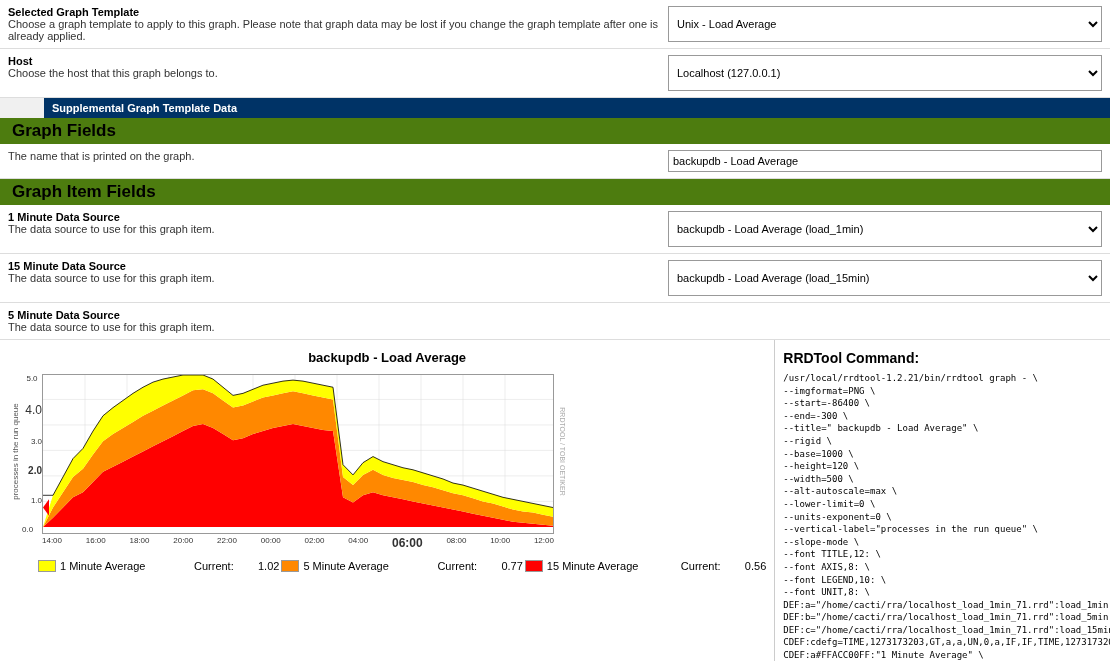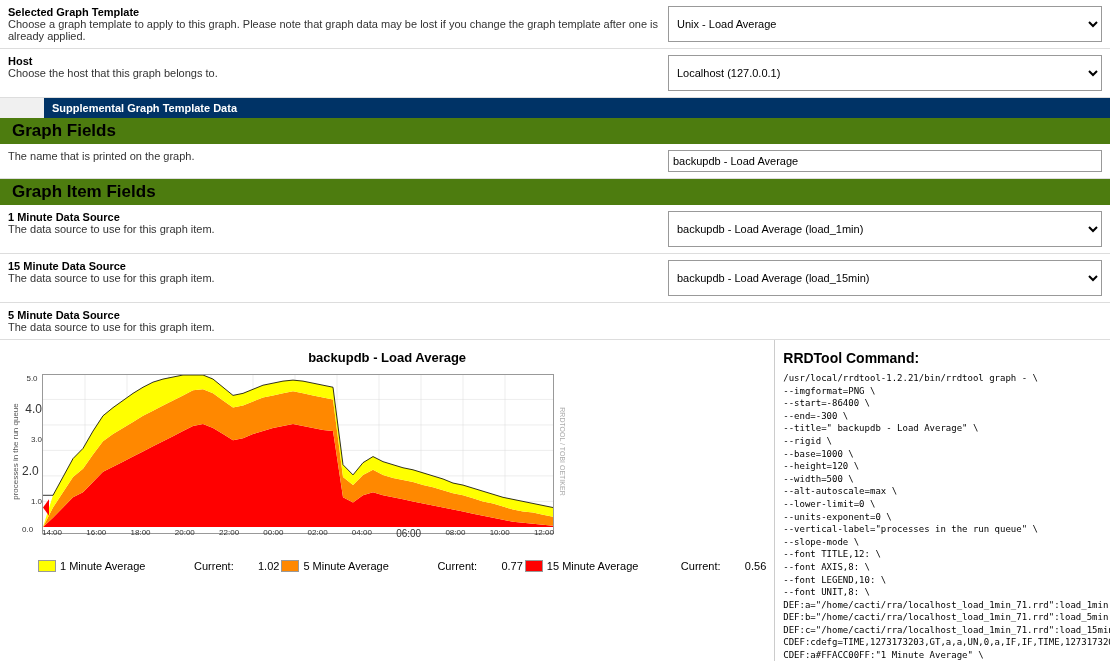--- a/index.html
+++ b/index.html
@@ -116,21 +116,21 @@
 
     <div style="position:relative; width:560px; height:185px;">
 
       <div style="position:absolute;left:0;top:0;bottom:20px;width:14px;display:flex;align-items:center;justify-content:center;">
         <span style="font-size:8px;color:#555;transform:rotate(-90deg);white-space:nowrap;display:block;width:160px;text-align:center;">processes in the run queue</span>
       </div>
 
       <div style="position:absolute;left:14px;top:5px;bottom:20px;width:20px;display:flex;flex-direction:column-reverse;justify-content:space-between;">
         <span style="font-size:8px;color:#333;text-align:left;">0.0</span>
         <span style="font-size:8px;color:#333;text-align:right;">1.0</span>
-        <span style="font-size:12px;color:#333;text-align:left;">2.0</span>
+        <span style="font-size:10px;color:#333;text-align:right;font-weight:bold;">2.0</span>
         <span style="font-size:8px;color:#333;text-align:right;">3.0</span>
         <span style="font-size:12px;color:#333;text-align:right;">4.0</span>
         <span style="font-size:8px;color:#333;text-align:center;">5.0</span>
       </div>
 
       <div style="position:absolute;right:0;top:0;bottom:20px;width:12px;display:flex;align-items:center;justify-content:center;">
         <span style="font-size:7px;color:#aaa;transform:rotate(90deg);white-space:nowrap;">RRDTOOL / TOBI OETIKER</span>
       </div>
 
       <div style="position:absolute;left:34px;right:14px;top:5px;bottom:20px;background:#fff;border:1px solid #999;overflow:hidden;">
@@ -165,30 +165,30 @@
           "></polygon>
 
           <polyline fill="none" stroke="#000" stroke-width="0.8" points="
             0,118 10,118 20,100 30,82 40,72 50,55 60,40 70,32 80,25 90,18 100,12 110,7 120,4 130,2 140,0 150,0 160,0 170,4 180,12 190,20 200,18 210,14 220,10 230,8 240,6 250,5 260,6 270,8 280,10 290,12 300,88 310,98 320,86 330,80 340,85 350,88 360,91 370,93 380,96 390,99 400,102 410,106 420,108 430,111 440,114 450,117 460,120 470,122 480,124 490,126 500,128 510,130
           "></polyline>
 
           <polygon fill="red" points="0,130 6,122 6,138"></polygon>
         </svg>
       </div>
 
-      <div style="position:absolute;left:34px;right:14px;bottom:8px;height:18px;display:flex;justify-content:space-between;">
+      <div style="position:absolute;left:34px;right:14px;bottom:0;height:18px;display:flex;justify-content:space-between;">
         <span style="font-size:8px;color:#333;">14:00</span>
         <span style="font-size:8px;color:#333;">16:00</span>
         <span style="font-size:8px;color:#333;">18:00</span>
         <span style="font-size:8px;color:#333;">20:00</span>
         <span style="font-size:8px;color:#333;">22:00</span>
         <span style="font-size:8px;color:#333;">00:00</span>
         <span style="font-size:8px;color:#333;">02:00</span>
         <span style="font-size:8px;color:#333;">04:00</span>
-        <span style="font-size:10px;color:#333;">06:00</span>
+        <span style="font-size:12px;color:#333;font-weight:bold;">06:00</span>
         <span style="font-size:8px;color:#333;">08:00</span>
         <span style="font-size:8px;color:#333;">10:00</span>
         <span style="font-size:8px;color:#333;">12:00</span>
       </div>
     </div>
 
     <div class="legend">
       <div class="legend-row">
         <div class="legend-swatch" style="background:#FFFF00;border-color:#999;"></div>
         <span style="width:130px;">1 Minute Average</span>

